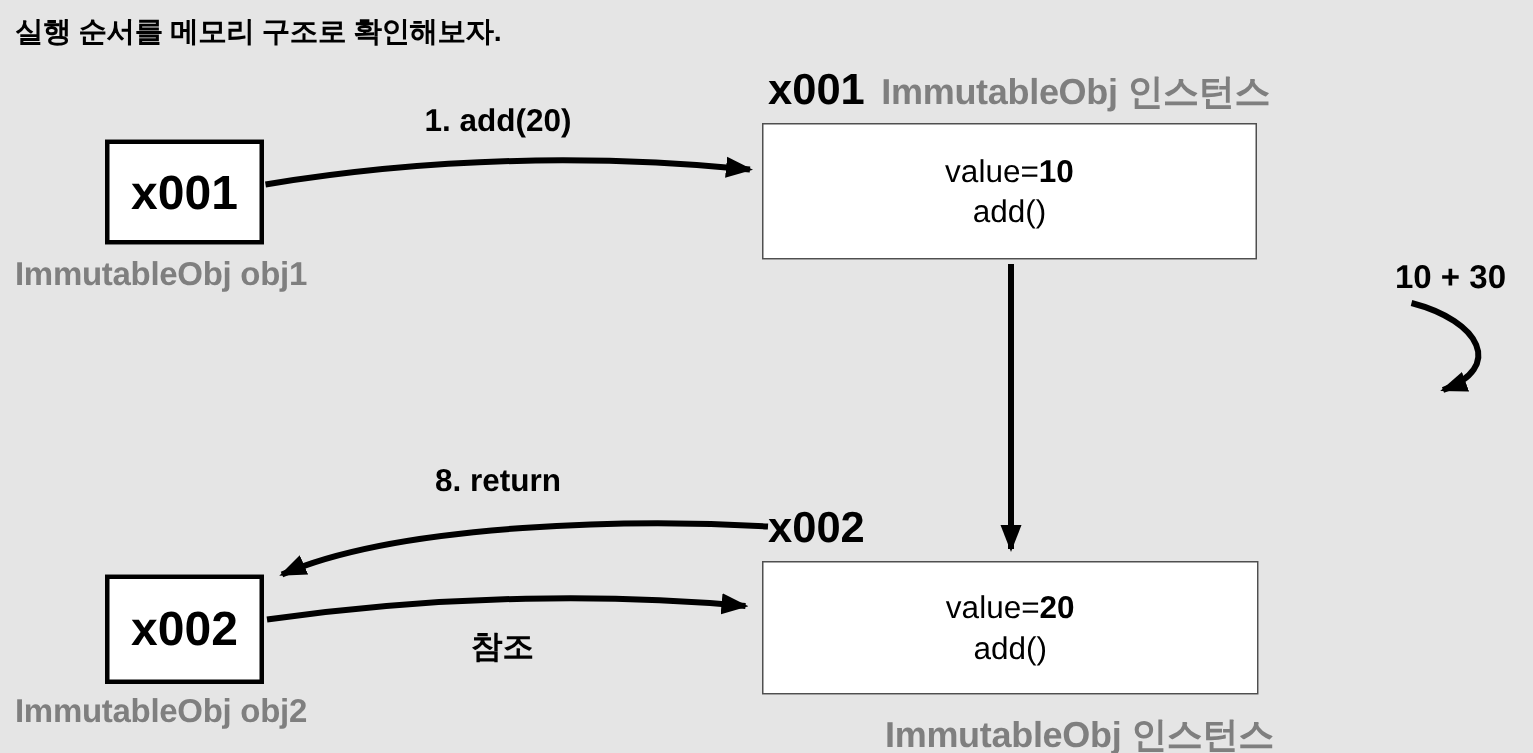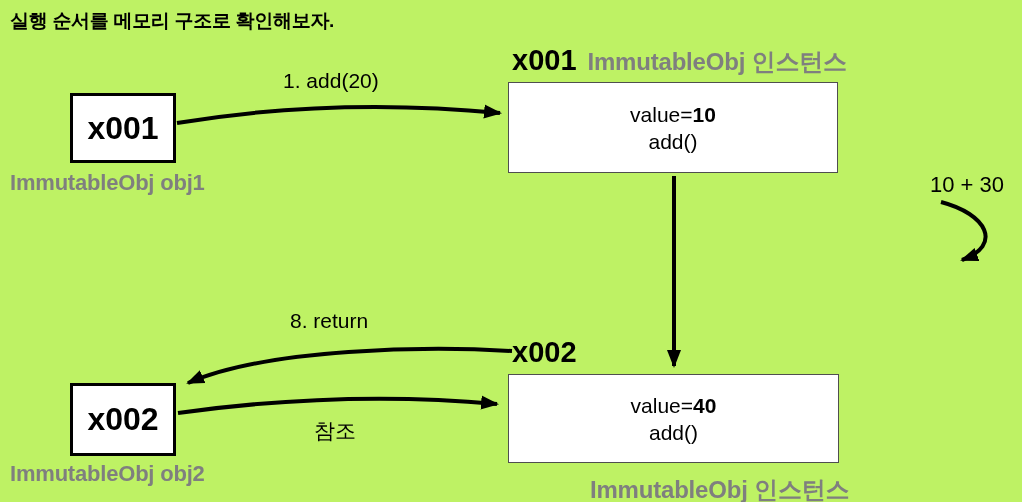--- a/index.html
+++ b/index.html
@@ -2,21 +2,21 @@
 <html><head>
 <meta charset="utf-8">
 <style>
   * { margin: 0; padding: 0; box-sizing: border-box; }
   html, body { background: #ffffff; }
   body { font-family: "Liberation Sans", sans-serif; }
   .canvas {
     position: relative;
     width: 1022px;
     height: 502px;
-    background: #bef264;
+    background: #e5e5e5;
     overflow: hidden;
   }
   .abs { position: absolute; }
   .diagram-title {
     left: 10px; top: 8px;
     font-size: 19px; font-weight: 700; color: #000000;
     letter-spacing: -0.3px;
   }
   
   .ref-box {
@@ -44,21 +44,21 @@
   .inst-box-1 { left: 508px; top: 82px; width: 330px; height: 91px; }
   .inst-box-2 { left: 508px; top: 374px; width: 331px; height: 89px; }
   .field-value { font-weight: 700; }
   
   .inst-header { left: 512px; top: 44px; display: flex; align-items: baseline; gap: 11px; white-space: nowrap; }
   .inst-header .ref-big { font-size: 29px; font-weight: 700; color: #000000; }
   .inst-type { font-size: 24px; font-weight: 700; color: #7f7f7f; letter-spacing: -0.2px; white-space: nowrap; }
   .inst2-type-label { left: 590px; top: 474px; }
   .ref-floating { left: 512px; top: 336px; font-size: 29px; font-weight: 700; color: #000000; }
   
-  .annot { font-weight: 400; color: #000000; white-space: nowrap; }
+  .annot { font-weight: 700; color: #000000; white-space: nowrap; }
   .annot-step1 { left: 283px; top: 69px; font-size: 21px; }
   .annot-step2 { left: 685px; top: 249px; font-size: 22px; }
   .annot-step3 { left: 290px; top: 309px; font-size: 21px; }
   .annot-calc  { left: 930px; top: 172px; font-size: 22px; }
   .annot-ref   { left: 314px; top: 417px; font-size: 21px; }
   .arrow-layer { left: 0; top: 0; width: 1022px; height: 502px; pointer-events: none; }
 </style>
 </head>
 <body>
 
@@ -82,21 +82,21 @@
   </div>
 
   <div class="abs annot annot-step1">1. add(20)</div>
   <div class="abs annot annot-calc">10 + 30</div>
   <div class="abs annot annot-step3">8. return</div>
   <div class="abs annot annot-ref">참조</div>
 
   <div class="abs ref-floating">x002</div>
 
   <div class="abs inst-box inst-box-2">
-    <div><span>value=</span><span class="field-value">40</span></div>
+    <div><span>value=</span><span class="field-value">20</span></div>
     <div>add()</div>
   </div>
   <div class="abs inst-type inst2-type-label">ImmutableObj 인스턴스</div>
 
   <div class="abs ref-box ref-box-2">
     <span>x002</span>
   </div>
   <div class="abs ref-label ref-label-2">ImmutableObj obj2</div>
 
   <svg class="abs arrow-layer" viewBox="0 0 1022 502" xmlns="http://www.w3.org/2000/svg">

